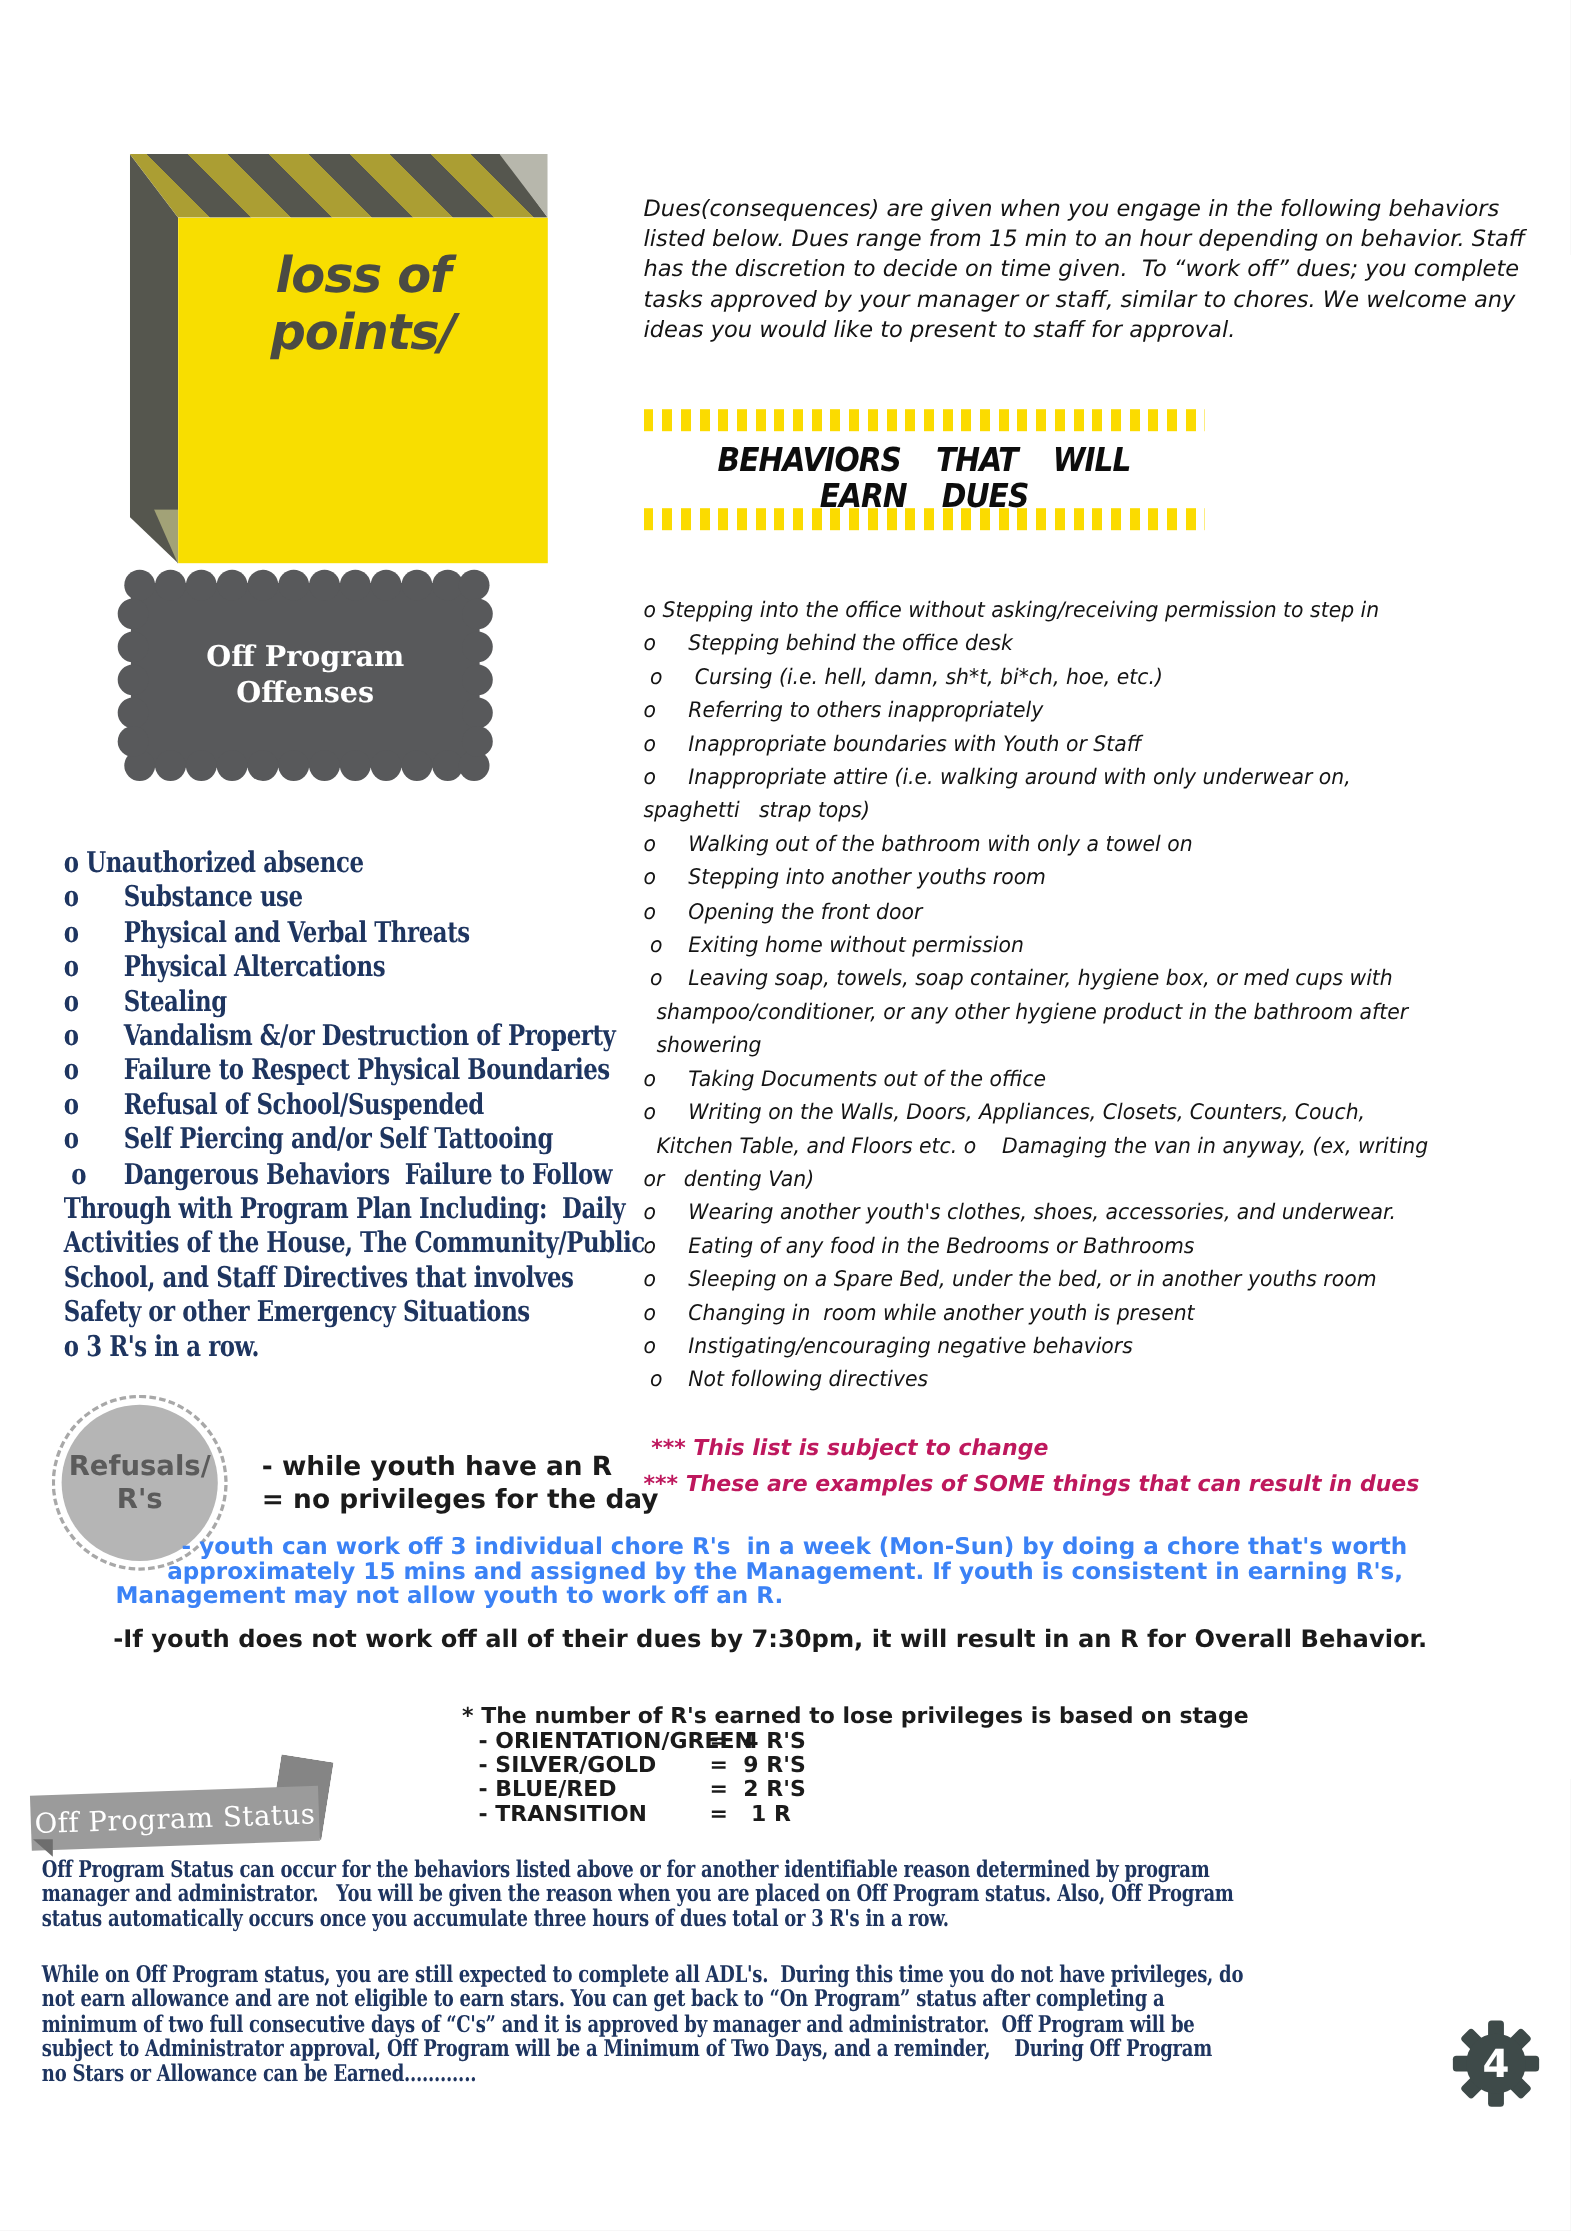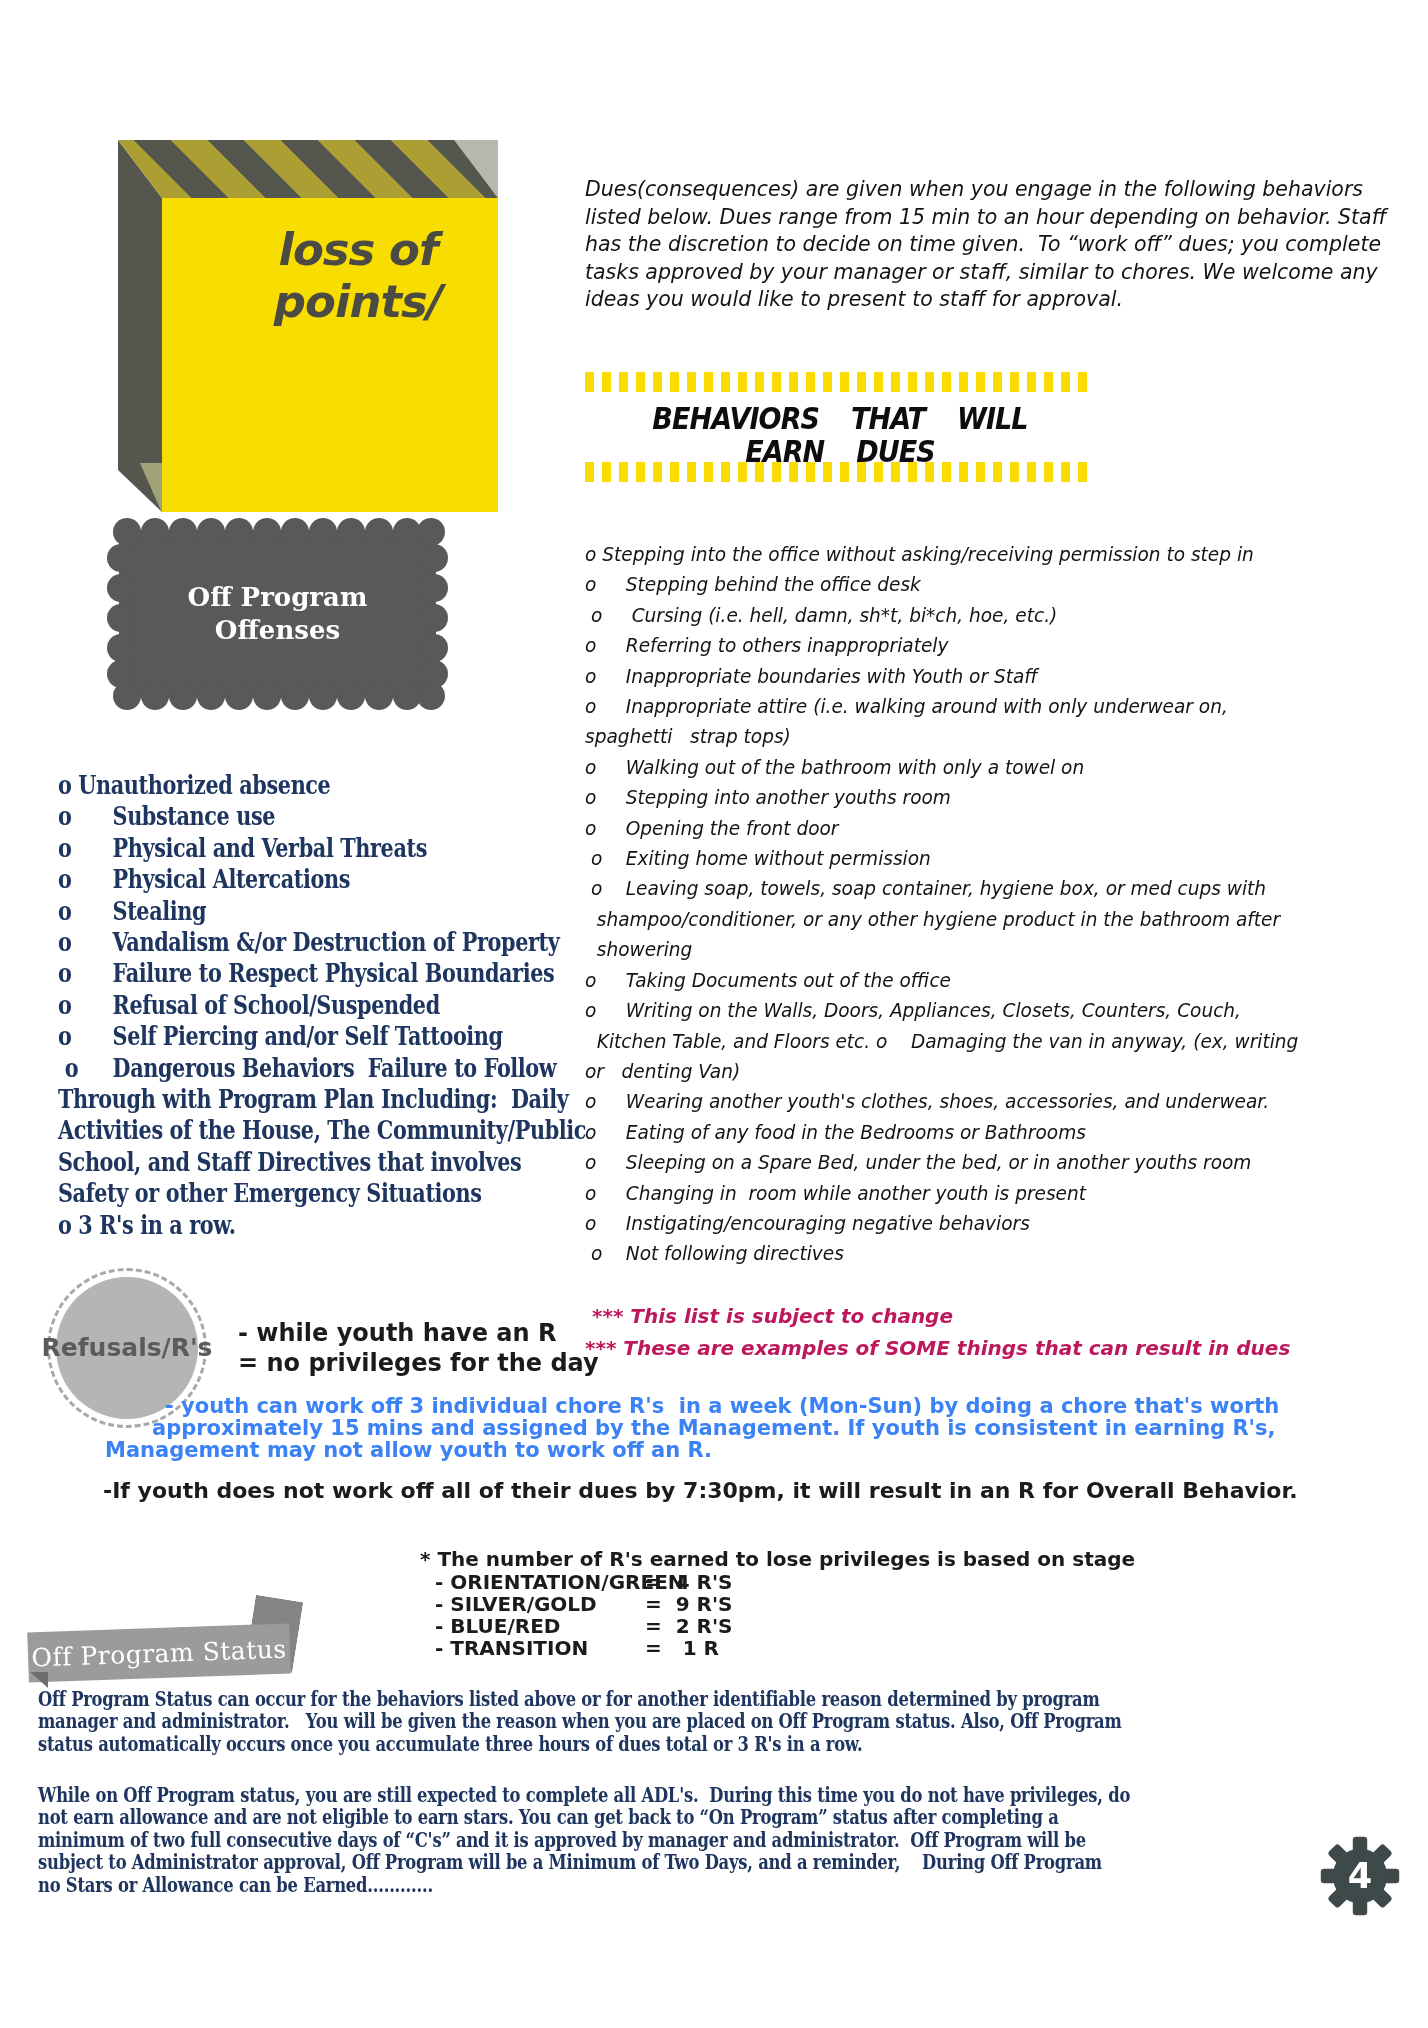--- a/index.html
+++ b/index.html
@@ -14,21 +14,21 @@
       background:repeating-linear-gradient(45deg,#55564E 0 26px,#AB9E33 26px 52px);
       clip-path:polygon(0 0,338px 0,380px 58px,44px 58px);}
   .poster .topcorner{position:absolute;left:336px;top:0;width:44px;height:58px;background:#B7B7AC;
       clip-path:polygon(0 0,100% 0,100% 100%);}
   .poster .sideface{position:absolute;left:0;top:0;width:44px;height:372px;background:#55564E;
       clip-path:polygon(0 0,44px 58px,44px 372px,0 330px);}
   .poster .oliveflap{position:absolute;left:22px;top:323px;width:22px;height:50px;background:#A2A277;
       clip-path:polygon(0 0,100% 0,100% 100%);}
   .poster .frontface{position:absolute;left:44px;top:58px;width:336px;height:314px;background:#F8DE00;}
   .poster .title{position:absolute;left:44px;top:58px;width:336px;padding-top:26px;text-align:center;
-      font:italic 800 45px/52px "DejaVu Sans",sans-serif;color:#4B4B43;letter-spacing:-1px;padding-left:28px;}
+      font:italic 800 45px/52px "DejaVu Sans",sans-serif;color:#4B4B43;letter-spacing:-1px;}
 
   
   .intro{left:585px;top:176px;width:660px;font:italic 500 20.5px/27.5px "DejaVu Sans",sans-serif;color:#141414;}
   .stripebar{left:585px;width:510px;height:20px;
       background:repeating-linear-gradient(90deg,#FBDB00 0 9px,#ffffff 9px 17px);}
   .bar1{top:372px;} .bar2{top:462px;}
   .dueshdr{left:585px;top:402px;width:510px;text-align:center;
       font:italic 900 30px/1.1 "DejaVu Sans",sans-serif;color:#0d0d0d;
       word-spacing:26px;letter-spacing:-1px;transform:scaleX(.9);}
   .behaviors{left:585px;top:540px;font:italic 500 19.5px/30.4px "DejaVu Sans",sans-serif;color:#141414;
@@ -39,21 +39,21 @@
   .scallop{left:105px;top:516px;width:345px;height:196px;}
   .scallop .label{position:absolute;left:0;top:0;width:100%;height:100%;display:flex;flex-direction:column;
       align-items:center;justify-content:center;color:#ffffff;
       font:700 26px/33px "DejaVu Serif",serif;}
   .offenses{left:58px;top:770px;font:700 26px/31.4px "DejaVu Serif",serif;color:#1E3560;
       letter-spacing:-.5px;transform:scaleX(.8);transform-origin:left top;}
 
   
   .circle-outer{left:47px;top:1268px;width:160px;height:160px;border:3px dashed #A8A8A8;border-radius:50%;box-sizing:border-box;}
   .circle-inner{position:absolute;left:6px;top:6px;width:142px;height:142px;border-radius:50%;background:#B5B5B5;
-      display:flex;flex-direction:row;align-items:center;justify-content:center;
+      display:flex;flex-direction:column;align-items:center;justify-content:center;
       font:800 25px/30px "DejaVu Sans",sans-serif;color:#5B5B5B;}
   .refside{left:238px;top:1318px;font:700 24px/30px "DejaVu Sans",sans-serif;color:#1b1b1b;}
   .note{font:600 21px/24px "DejaVu Sans",sans-serif;color:#3b82f6;}
   .note-l1{left:165px;top:1394px;} .note-l2{left:152px;top:1416px;} .note-l3{left:105px;top:1438px;}
   .due-line{left:103px;top:1478px;font:600 22px/26px "DejaVu Sans",sans-serif;color:#1b1b1b;}
   .weekend-line{left:103px;top:1524px;font:600 22px/26px "DejaVu Sans",sans-serif;color:#1b1b1b;}
   .stage-note{left:420px;top:1548px;font:700 20px/22px "DejaVu Sans",sans-serif;color:#1b1b1b;}
   .stages{left:435px;top:1571px;font:700 20px/22px "DejaVu Sans",sans-serif;color:#1b1b1b;}
   .stages .sname{display:inline-block;width:210px;white-space:pre;}
   .stages .srs{white-space:pre;}

